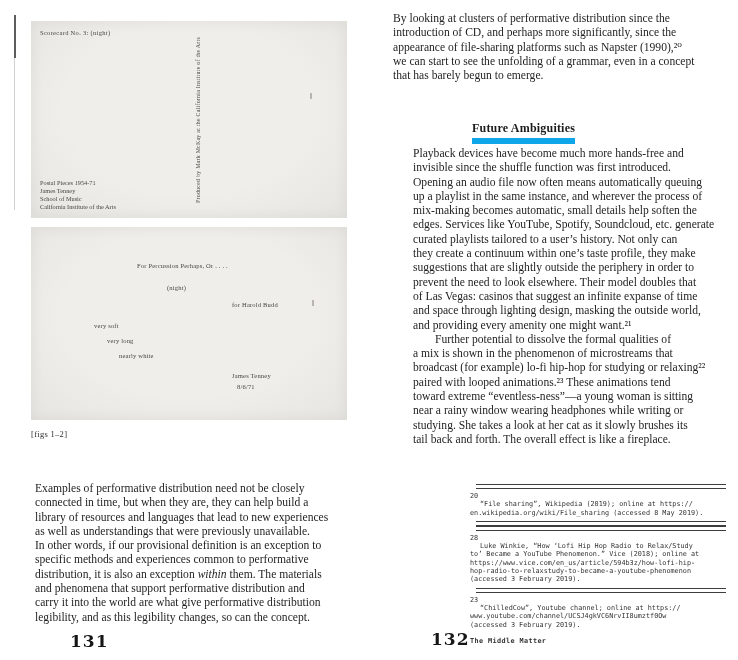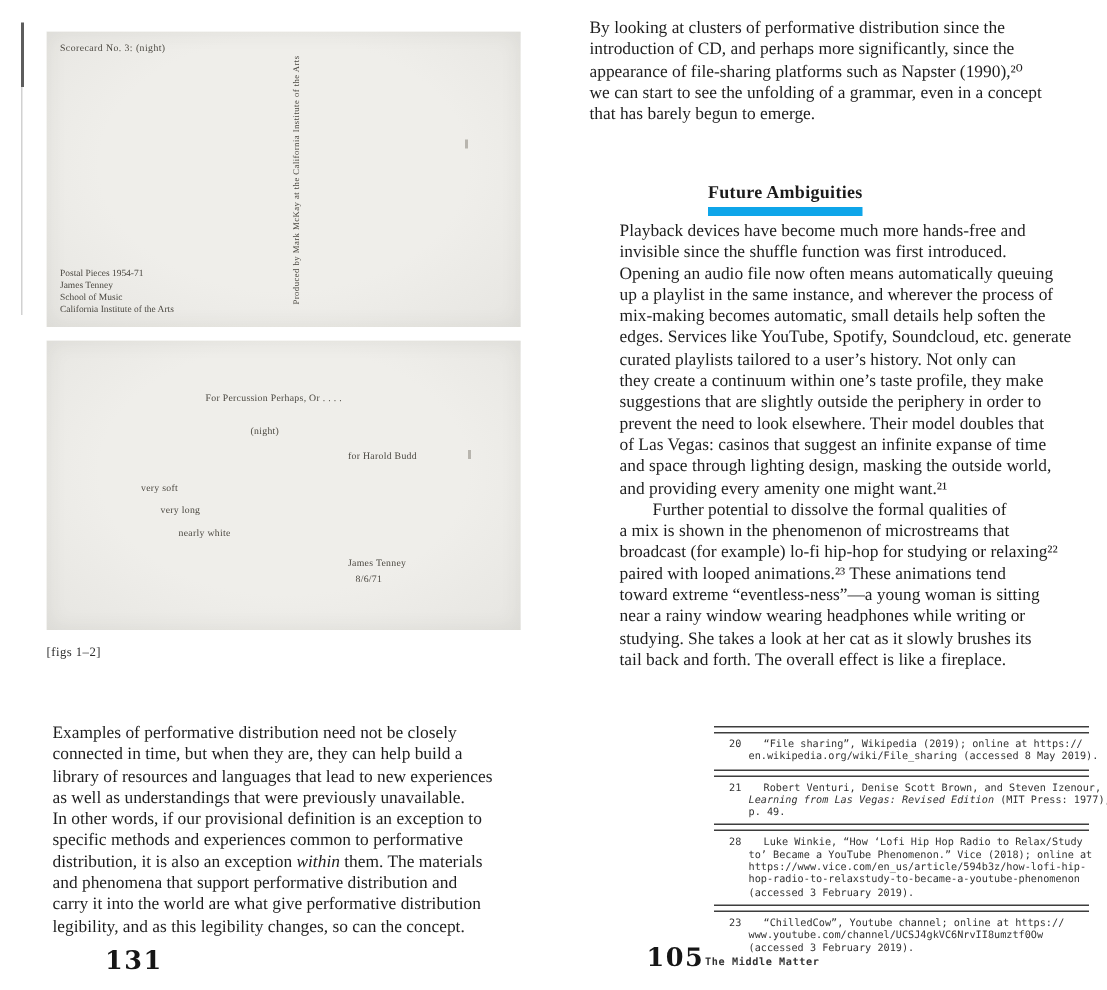--- a/index.html
+++ b/index.html
@@ -29,21 +29,21 @@
   }
   .caption{font-size:8.5px;color:#2c2c2c;letter-spacing:.3px;}
   .section-heading{
     font-size:12px;font-weight:bold;color:#1b1b1b;
     border-bottom:6px solid #0ea5e9;padding-bottom:2px;letter-spacing:.2px;
   }
   .indent-first{text-indent:22px;}
   
   .footnotes{width:256px;font-family:"DejaVu Sans Mono",monospace;
     font-size:6.8px;line-height:8.3px;color:#333;}
-  .fn{display:flex;margin:3px 0 4px 16px;}
+  .fn{display:flex;margin:3px 0 4px 0;flex-direction:column;}
   .fn-num{width:13px;flex:none;}
   .fn-text{flex:1;white-space:pre;text-indent:10px;word-break:break-all;}
   .fn-rule{height:3px;border-top:1px solid #3d3d3d;border-bottom:1px solid #3d3d3d;margin-left:6px;}
   
   .page-number{font-family:"DejaVu Serif",serif;font-weight:bold;font-size:17px;
     letter-spacing:1px;color:#161616;}
   .running-title{font-family:"DejaVu Sans Mono",monospace;font-size:6.8px;
     letter-spacing:.4px;color:#333;font-weight:bold;}
   .spine-dash{background:#5d5d5d;}
   .spine-tail{background:#9a9a9a;opacity:.45;}
@@ -128,40 +128,34 @@
   </div>
 
   <div class="abs footnotes" style="left:470px;top:484px;">
     <div class="fn-rule"></div>
     <div class="fn">
       <div class="fn-num">20</div>
       <div class="fn-text"><span>“File sharing”, Wikipedia (2019); online at https://
 en.wikipedia.org/wiki/File_sharing (accessed 8 May 2019).</span></div>
     </div>
     <div class="fn-rule"></div>
-    <div class="fn">
-      <div class="fn-num">21</div>
-      <div class="fn-text"><span>Robert Venturi, Denise Scott Brown, and Steven Izenour,
-</span><span style="font-style: italic;">Learning from Las Vegas: Revised Edition</span><span> (MIT Press: 1977),
-p. 49.</span></div>
-    </div>
     <div class="fn-rule"></div>
     <div class="fn">
       <div class="fn-num">28</div>
       <div class="fn-text"><span>Luke Winkie, “How ‘Lofi Hip Hop Radio to Relax/Study
 to’ Became a YouTube Phenomenon.” Vice (2018); online at
 https://www.vice.com/en_us/article/594b3z/how-lofi-hip-
 hop-radio-to-relaxstudy-to-became-a-youtube-phenomenon
 (accessed 3 February 2019).</span></div>
     </div>
     <div class="fn-rule"></div>
     <div class="fn">
       <div class="fn-num">23</div>
       <div class="fn-text"><span>“ChilledCow”, Youtube channel; online at https://
 www.youtube.com/channel/UCSJ4gkVC6NrvII8umztf0Ow
 (accessed 3 February 2019).</span></div>
     </div>
   </div>
 
-  <div class="abs page-number" style="left:431px;top:629px;">105</div>
+  <div class="abs page-number" style="left:431px;top:629px;">132</div>
   <div class="abs running-title" style="left:470px;top:637px;">The Middle Matter</div>
 
 </div>
 
 </body></html>

